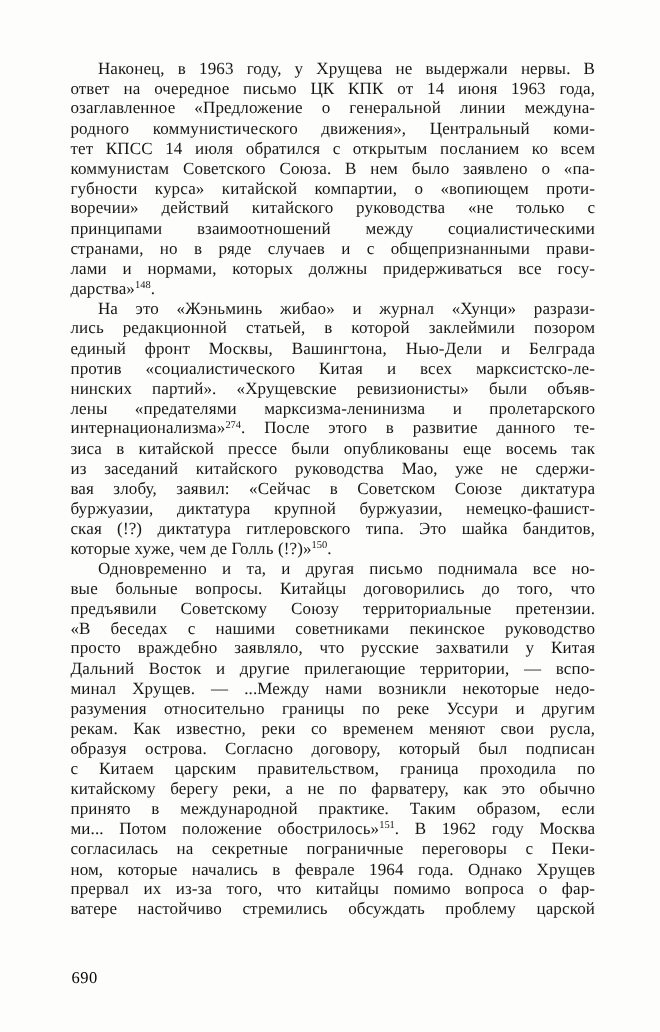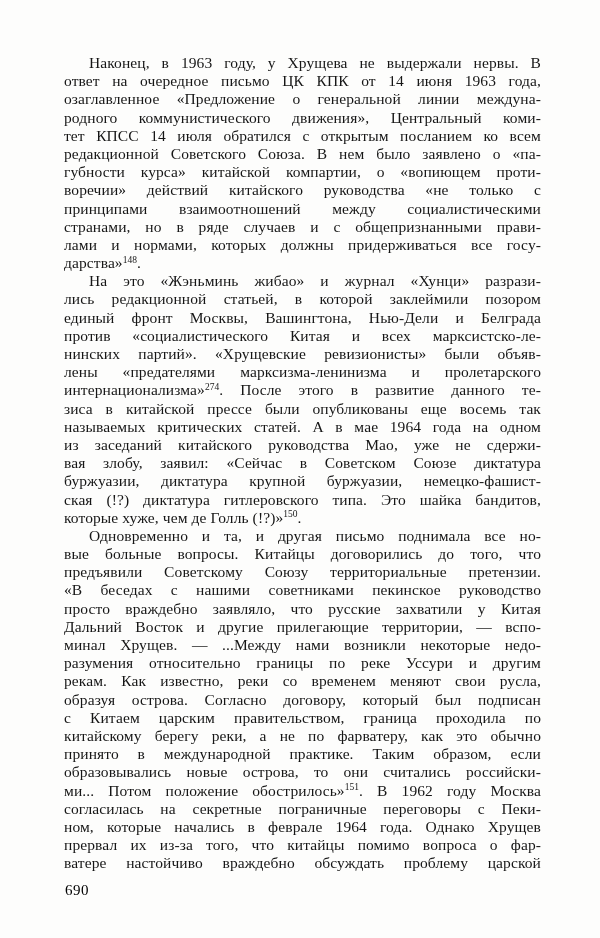--- a/index.html
+++ b/index.html
@@ -55,60 +55,58 @@
 <body>
 
 <div class="scan-page">
   <main class="text-block">
       <div class="para">
         <div class="line indent">Наконец, в 1963 году, у Хрущева не выдержали нервы. В</div>
         <div class="line">ответ на очередное письмо ЦК КПК от 14 июня 1963 года,</div>
         <div class="line">озаглавленное «Предложение о генеральной линии междуна-</div>
         <div class="line">родного коммунистического движения», Центральный коми-</div>
         <div class="line">тет КПСС 14 июля обратился с открытым посланием ко всем</div>
-        <div class="line">редакционной Советского Союза. В нем было заявлено о «па-</div>
+        <div class="line">коммунистам Советского Союза. В нем было заявлено о «па-</div>
         <div class="line">губности курса» китайской компартии, о «вопиющем проти-</div>
         <div class="line">воречии» действий китайского руководства «не только с</div>
         <div class="line">принципами взаимоотношений между социалистическими</div>
         <div class="line">странами, но в ряде случаев и с общепризнанными прави-</div>
         <div class="line">лами и нормами, которых должны придерживаться все госу-</div>
         <div class="line flush">дарства»<sup>148</sup>.</div>
       </div>
       <div class="para">
         <div class="line indent">На это «Жэньминь жибао» и журнал «Хунци» разрази-</div>
         <div class="line">лись редакционной статьей, в которой заклеймили позором</div>
         <div class="line">единый фронт Москвы, Вашингтона, Нью-Дели и Белграда</div>
         <div class="line">против «социалистического Китая и всех марксистско-ле-</div>
         <div class="line">нинских партий». «Хрущевские ревизионисты» были объяв-</div>
         <div class="line">лены «предателями марксизма-ленинизма и пролетарского</div>
         <div class="line">интернационализма»<sup>274</sup>. После этого в развитие данного те-</div>
         <div class="line">зиса в китайской прессе были опубликованы еще восемь так</div>
-        <div class="line">называемых критических статей. А в мае 1964 года на одном</div>
         <div class="line">из заседаний китайского руководства Мао, уже не сдержи-</div>
         <div class="line">вая злобу, заявил: «Сейчас в Советском Союзе диктатура</div>
         <div class="line">буржуазии, диктатура крупной буржуазии, немецко-фашист-</div>
         <div class="line">ская (!?) диктатура гитлеровского типа. Это шайка бандитов,</div>
         <div class="line flush">которые хуже, чем де Голль (!?)»<sup>150</sup>.</div>
       </div>
       <div class="para">
         <div class="line indent">Одновременно и та, и другая письмо поднимала все но-</div>
         <div class="line">вые больные вопросы. Китайцы договорились до того, что</div>
         <div class="line">предъявили Советскому Союзу территориальные претензии.</div>
         <div class="line">«В беседах с нашими советниками пекинское руководство</div>
         <div class="line">просто враждебно заявляло, что русские захватили у Китая</div>
         <div class="line">Дальний Восток и другие прилегающие территории, — вспо-</div>
         <div class="line">минал Хрущев. — ...Между нами возникли некоторые недо-</div>
         <div class="line">разумения относительно границы по реке Уссури и другим</div>
         <div class="line">рекам. Как известно, реки со временем меняют свои русла,</div>
         <div class="line">образуя острова. Согласно договору, который был подписан</div>
         <div class="line">с Китаем царским правительством, граница проходила по</div>
         <div class="line">китайскому берегу реки, а не по фарватеру, как это обычно</div>
         <div class="line">принято в международной практике. Таким образом, если</div>
-        <div class="line">образовывались новые острова, то они считались российски-</div>
         <div class="line">ми... Потом положение обострилось»<sup>151</sup>. В 1962 году Москва</div>
         <div class="line">согласилась на секретные пограничные переговоры с Пеки-</div>
         <div class="line">ном, которые начались в феврале 1964 года. Однако Хрущев</div>
         <div class="line">прервал их из-за того, что китайцы помимо вопроса о фар-</div>
-        <div class="line">ватере настойчиво враждебно обсуждать проблему царской</div>
+        <div class="line">ватере настойчиво стремились обсуждать проблему царской</div>
       </div>
     </main>
   <div class="page-number">690</div>
 </div>
 
 </body></html>

